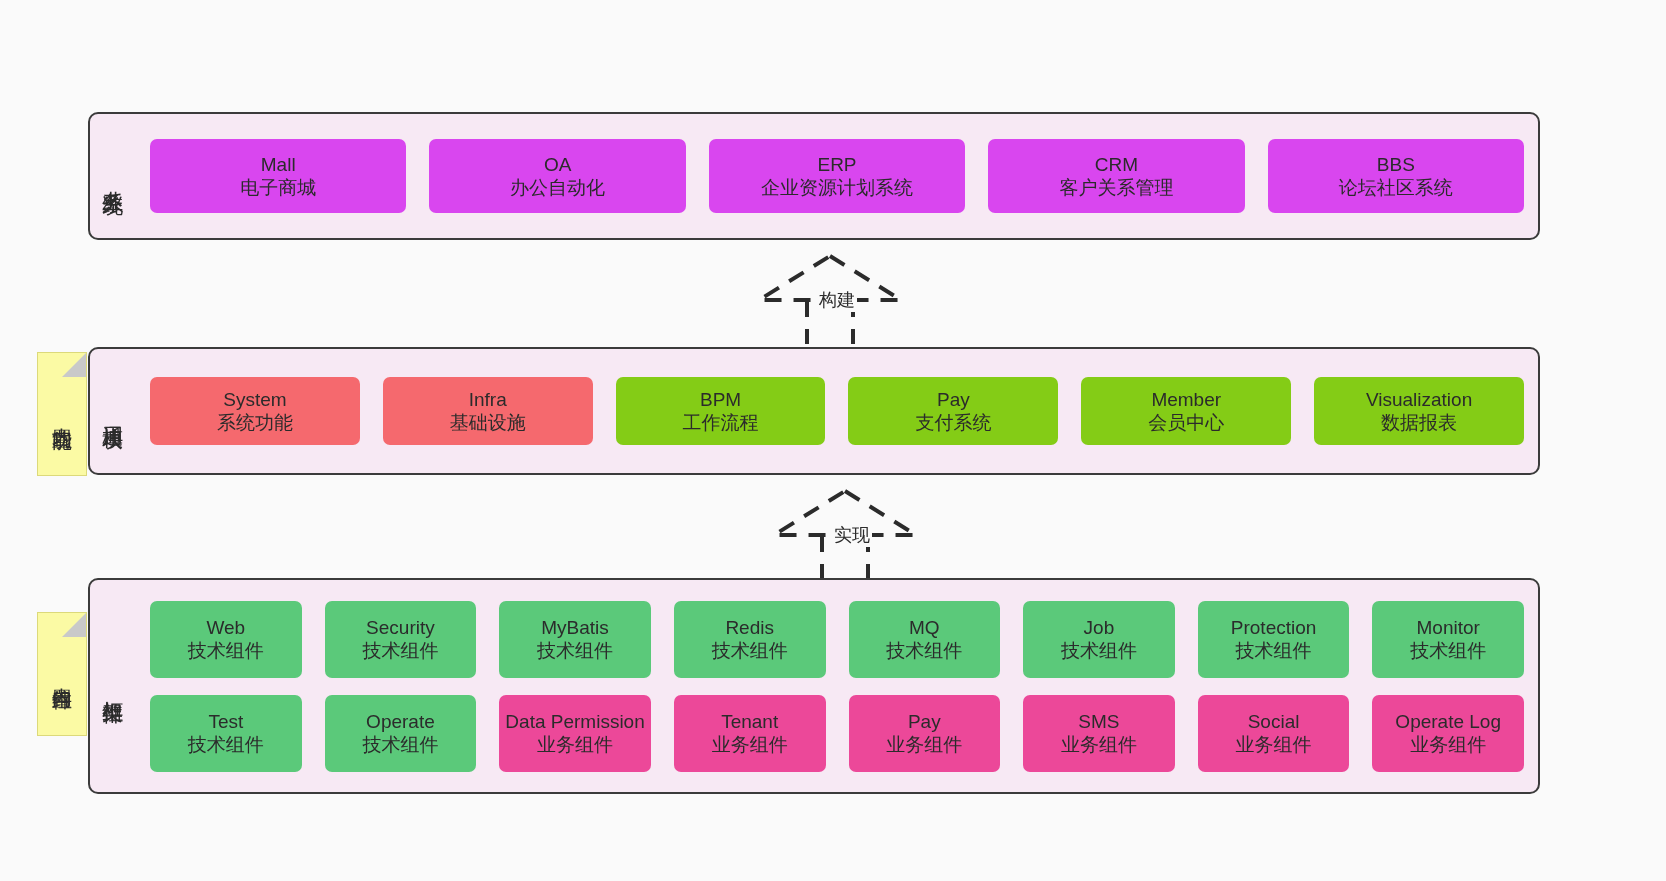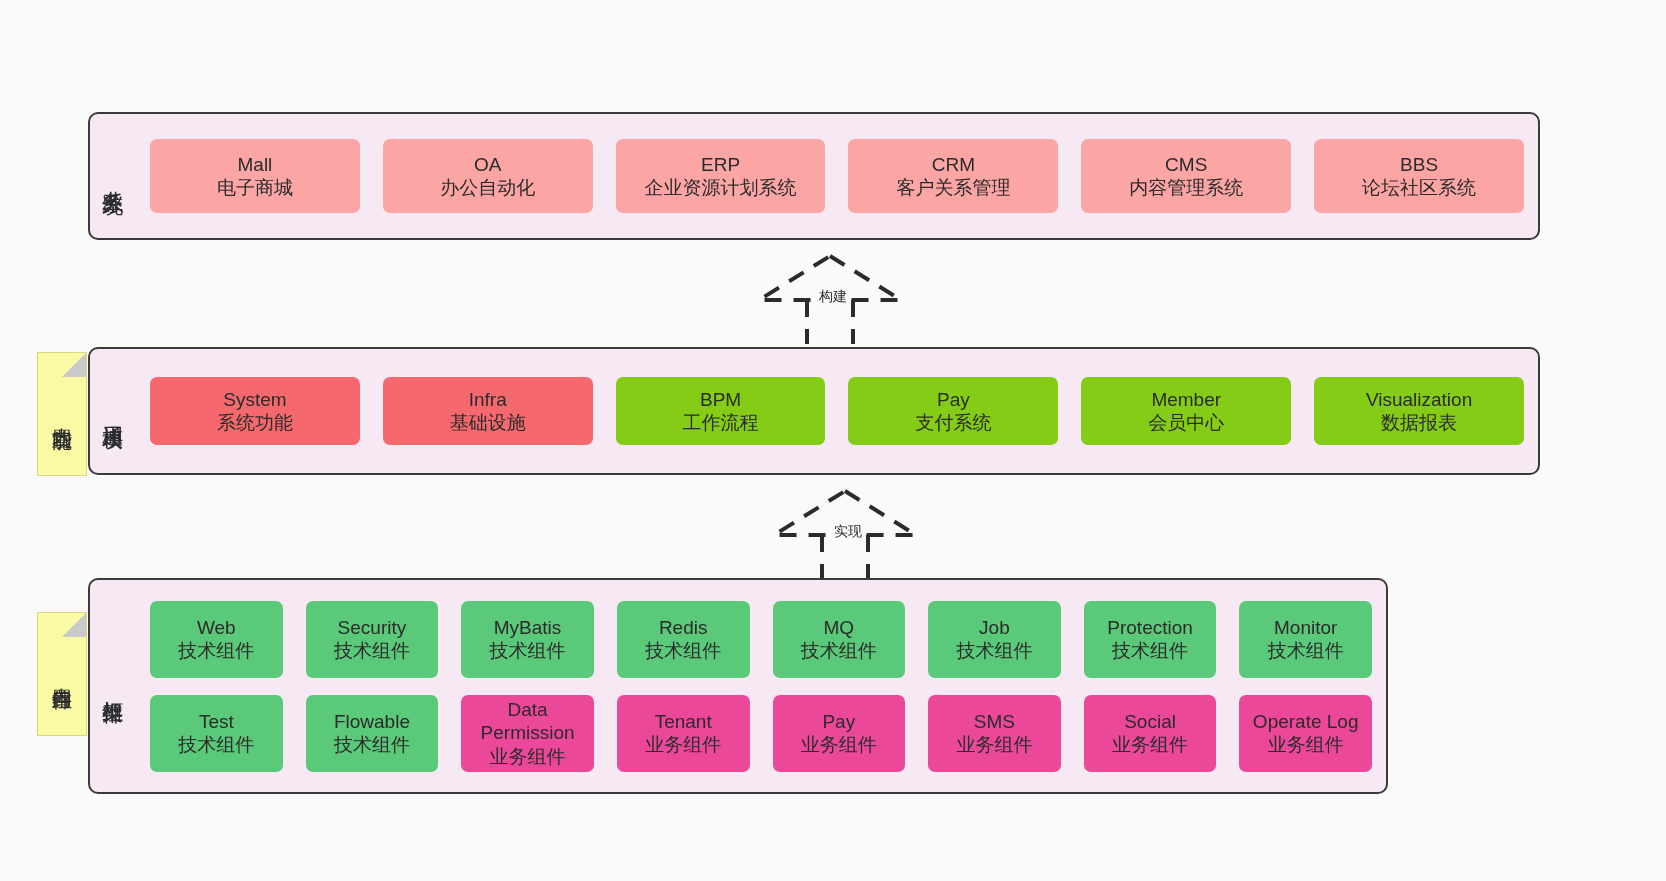--- a/index.html
+++ b/index.html
@@ -75,34 +75,34 @@
     justify-content: center;
     text-align: center;
     line-height: 1.22;
     font-size: 19px;
     color: #2b2b2b;
     padding: 4px 6px;
   }
   .card .en { display: block; }
   .card .cn { display: block; }
 
-  .card.blue    { background: #fca5a5; }
+  .card.blue    { background: #d946ef; }
   .card.red     { background: #f5696e; }
   .card.pink    { background: #84cc16; }
   .card.green   { background: #5bc97a; }
   .card.lgreen  { background: #ec4899; }
 
   
   #sec-business  { left: 88px;  top: 112px; width: 1452px; height: 128px; }
   #sec-business .row { height: 74px; }
 
   #sec-modules   { left: 88px;  top: 347px; width: 1452px; height: 128px; }
   #sec-modules .row { height: 68px; }
 
-  #sec-framework { left: 88px;  top: 578px; width: 1300px; height: 216px; }
+  #sec-framework { left: 88px;  top: 578px; width: 1452px; height: 216px; }
   #sec-framework .row { height: 77px; }
   #sec-framework .section-body { gap: 17px; }
 
   
   .note {
     position: absolute;
     box-sizing: border-box;
     width: 50px;
     background: #fbfaa4;
     border: 1px solid #dcd97a;
@@ -132,21 +132,21 @@
   #note-builtin-func { left: 37px; top: 352px; height: 124px; }
   #note-builtin-comp { left: 37px; top: 612px; height: 124px; }
 
   
   .uml-arrow {
     position: absolute;
   }
   .uml-arrow svg { display: block; overflow: visible; }
   .uml-label {
     position: absolute;
-    font-size: 14px;
+    font-size: 18px;
     color: #2b2b2b;
     background: #fafafa;
     padding: 0 2px;
     white-space: nowrap;
   }
   #arrow-build { left: 755px; top: 252px; width: 150px; height: 92px; }
   #arrow-build .uml-label { left: 62px; top: 36px; }
   #arrow-impl  { left: 770px; top: 487px; width: 150px; height: 92px; }
   #arrow-impl  .uml-label { left: 62px; top: 36px; }
 </style>
@@ -169,24 +169,20 @@
         </div>
         <div class="card blue">
           <span class="en">ERP</span>
           <span class="cn">企业资源计划系统</span>
         </div>
         <div class="card blue">
           <span class="en">CRM</span>
           <span class="cn">客户关系管理</span>
         </div>
         <div class="card blue">
-          <span class="en">CMS</span>
-          <span class="cn">内容管理系统</span>
-        </div>
-        <div class="card blue">
           <span class="en">BBS</span>
           <span class="cn">论坛社区系统</span>
         </div>
       </div>
     </div>
   </div>
 
   <div class="uml-arrow" id="arrow-build">
     <svg width="150" height="92" viewBox="0 0 150 92" aria-hidden="true">
       <path d="M75 4 L146 48 L4 48 Z" fill="none" stroke="#2b2b2b" stroke-width="4" stroke-dasharray="17 12" stroke-linecap="butt"></path>
@@ -281,21 +277,21 @@
           <span class="cn">技术组件</span>
         </div>
       </div>
 
       <div class="row">
         <div class="card green">
           <span class="en">Test</span>
           <span class="cn">技术组件</span>
         </div>
         <div class="card green">
-          <span class="en">Flowable</span>
+          <span class="en">Operate</span>
           <span class="cn">技术组件</span>
         </div>
         <div class="card lgreen">
           <span class="en">Data Permission</span>
           <span class="cn">业务组件</span>
         </div>
         <div class="card lgreen">
           <span class="en">Tenant</span>
           <span class="cn">业务组件</span>
         </div>

